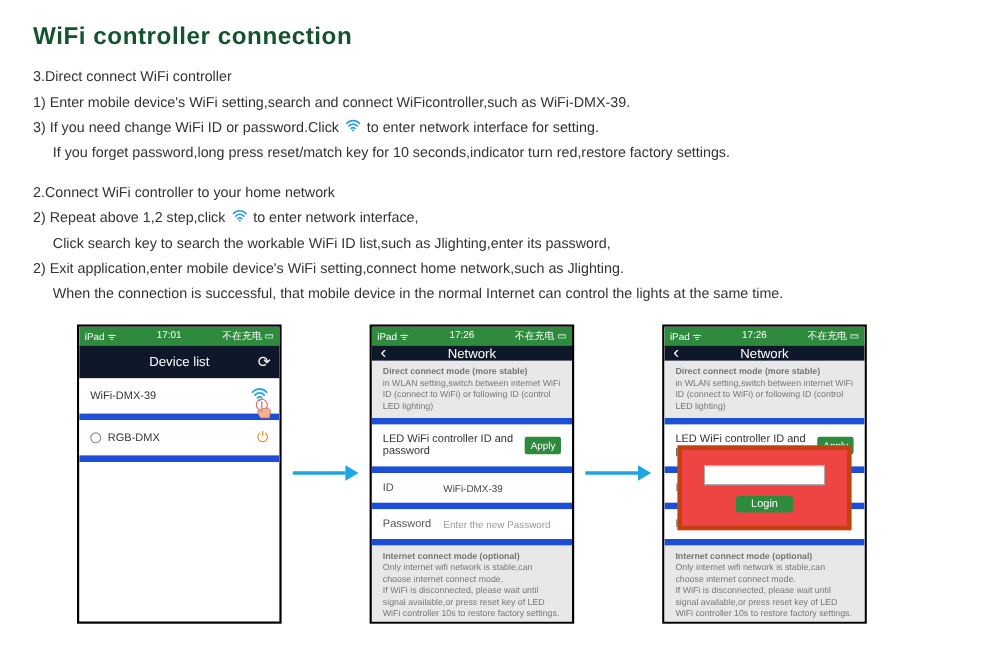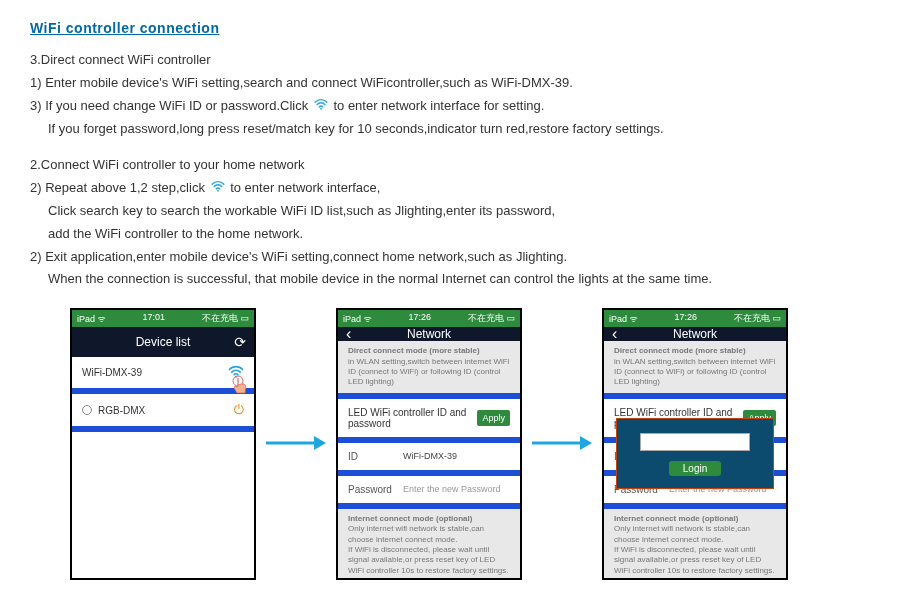--- a/index.html
+++ b/index.html
@@ -6,25 +6,24 @@
   body {
     margin: 0;
     padding: 20px 30px;
     font-family: Arial, "Helvetica Neue", sans-serif;
     font-size: 13px;
     color: #333;
     background: #fff;
     width: 902px;
   }
   h1 {
-    font-size: 14px;
+    font-size: 22px;
     margin: 0 0 14px 0;
-    color: #0369a1;
+    color: #14532d;
     letter-spacing: 0.5px;
-    text-decoration: underline;
   }
   .instr {
     line-height: 1.6;
     margin-bottom: 16px;
   }
   .instr p { margin: 2px 0; }
   .indent { padding-left: 18px; }
   .wifi-icon-inline {
     display: inline-block;
     vertical-align: middle;
@@ -97,22 +96,22 @@
   .tap-finger {
     position:absolute;
     width:20px;
     height:20px;
   }
   .overlay {
     position:absolute;
     top:108px;
     left:12px;
     right:12px;
-    background:#0c4a6e;
-    border:1px solid #c2410c;
+    background:#ef4444;
+    border:4px solid #c2410c;
     padding:14px 12px 12px;
     display:flex;
     flex-direction:column;
     align-items:center;
     gap:10px;
   }
   .overlay input {
     width: 110px;
     height: 18px;
     border:1px solid #aaa;
@@ -167,21 +166,20 @@
       <svg width="14" height="12" viewBox="0 0 24 20">
           <path d="M2 7 C7 1 17 1 22 7" stroke="#2aa3df" stroke-width="2.5" fill="none" stroke-linecap="round"></path>
           <path d="M5.5 11 C9 7 15 7 18.5 11" stroke="#2aa3df" stroke-width="2.5" fill="none" stroke-linecap="round"></path>
           <path d="M9 15 C10.5 13 13.5 13 15 15" stroke="#2aa3df" stroke-width="2.5" fill="none" stroke-linecap="round"></path>
           <circle cx="12" cy="18" r="1.6" fill="#2aa3df"></circle>
         </svg>
     </span>
     <span>to enter network interface,</span>
   </p>
   <p class="indent">Click search key to search the workable WiFi ID list,such as Jlighting,enter its password,</p>
-  <p class="indent">add the WiFi controller to the home network.</p>
   <p>2) Exit application,enter mobile device's WiFi setting,connect home network,such as Jlighting.</p>
   <p class="indent">When the connection is successful, that mobile device in the normal Internet can control the lights at the same time.</p>
 </div>
 
 <div class="screens">
 
   <div class="phone">
     <div class="statusbar">
       <span><span>iPad</span> ᯤ</span>
       <span>17:01</span>

